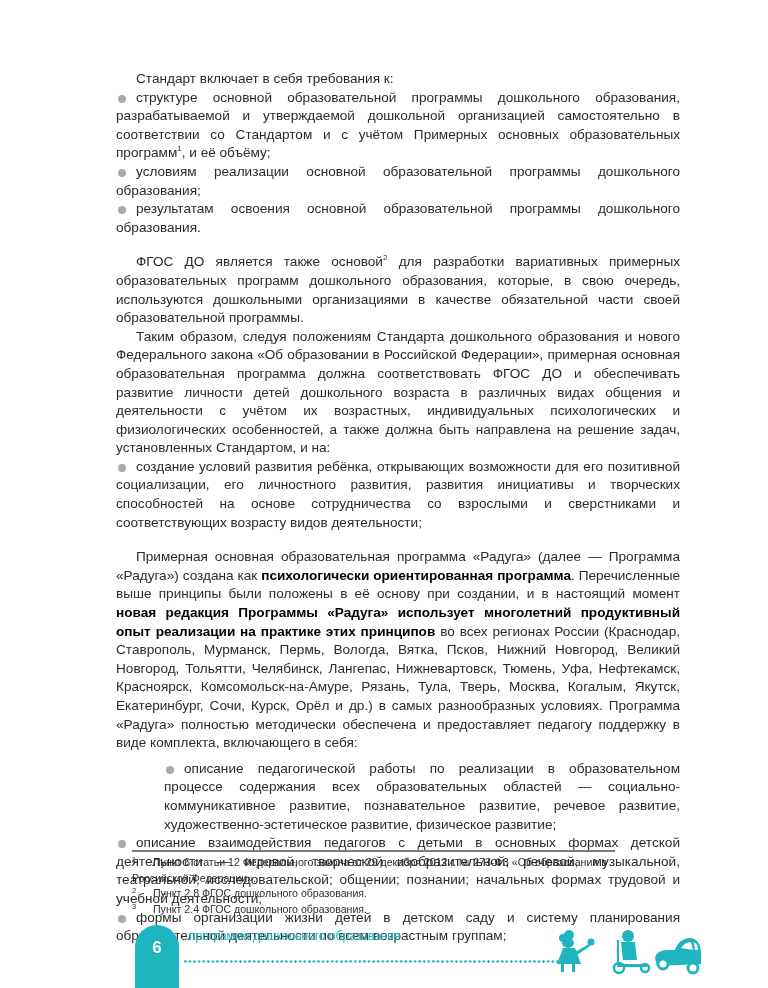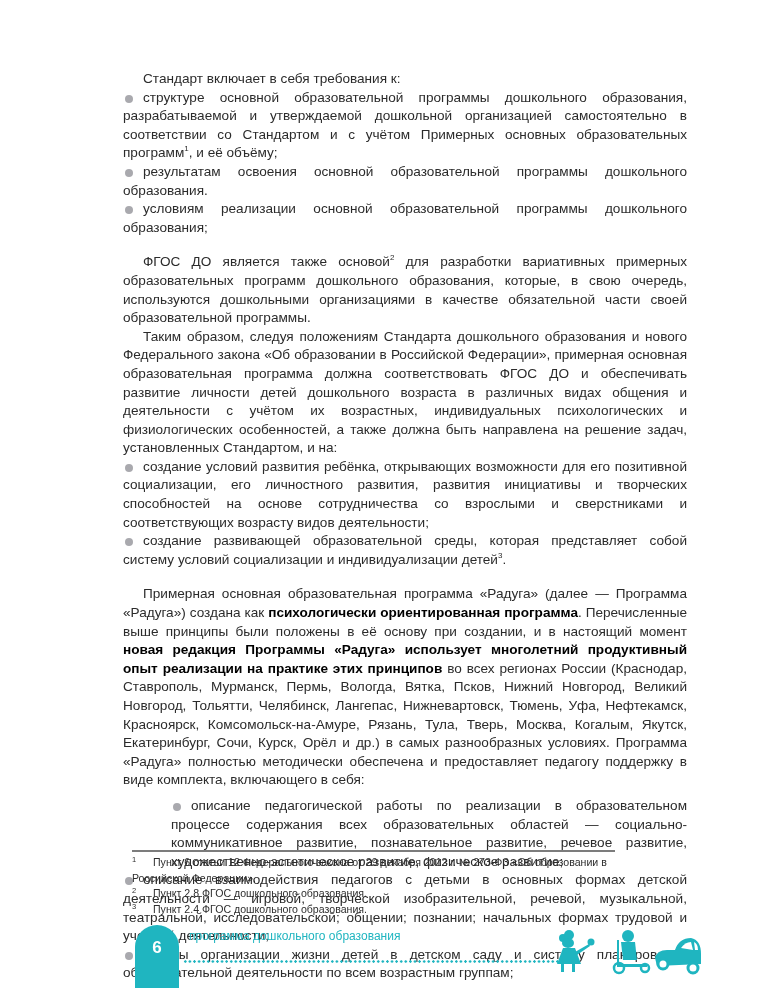--- a/index.html
+++ b/index.html
@@ -1,18 +1,18 @@
 <!DOCTYPE html>
 <html><head>
   <meta charset="utf-8">
   <style>
     html, body { margin:0; padding:0; }
     body { width:768px; height:988px; background:#ffffff; position:relative; overflow:hidden;
       font-family:"Liberation Sans", sans-serif; color:#2b2b2b; }
-    .page { position:absolute; left:123px; top:70px; width:564px; font-size:13.6px; line-height:18.6px; }
+    .page { position:absolute; left:116px; top:70px; width:564px; font-size:13.6px; line-height:18.6px; }
     .p { text-align:justify; margin:0; text-indent:20px; }
     .p.gap { margin-top:16px; }
     .li { position:relative; text-align:justify; margin:0; text-indent:20px; }
     .li .dot { position:absolute; left:2px; top:6px; width:8px; height:8px; border-radius:50%; background:#a9a9ae; text-indent:0; }
     .li.gap { margin-top:7px;margin-left:48px; }
     sup { font-size:8px; line-height:0; vertical-align:6px; }
     b { font-weight:bold; color:#000000; }
     .fn-rule { position:absolute; left:132px; top:850px; width:483px; height:2px; background:#7c7c7c; }
     .footnotes { position:absolute; left:132px; top:855px; width:480px; font-size:10.6px; line-height:15.5px; color:#2e2e2e; }
     .fn { margin:0; position:relative; padding-left:0; }
@@ -25,31 +25,30 @@
     .icons { position:absolute; left:555px; top:928px; width:150px; height:48px; }
   </style>
 </head>
 <body>
 
 <div class="page">
   <p class="p">Стандарт включает в себя требования к:</p>
 
   <div>
     <p class="li"><span class="dot"></span><span>структуре основной образовательной программы дошкольного образования, разрабатываемой и утверждаемой дошкольной организацией самостоятельно в соответствии со Стандартом и с учётом Примерных основных образовательных программ</span><sup>1</sup><span>, и её объёму;</span></p>
+    <p class="li"><span class="dot"></span><span>условиям реализации основной образовательной программы дошкольного образования;</span></p>
     <p class="li"><span class="dot"></span><span>результатам освоения основной образовательной программы дошкольного образования.</span></p>
-    <p class="li"><span class="dot"></span><span>условиям реализации основной образовательной программы дошкольного образования;</span></p>
   </div>
 
   <p class="p gap"><span>ФГОС ДО является также основой</span><sup>2</sup><span> для разработки вариативных примерных образовательных программ дошкольного образования, которые, в свою очередь, используются дошкольными организациями в качестве обязательной части своей образовательной программы.</span></p>
 
   <p class="p">Таким образом, следуя положениям Стандарта дошкольного образования и нового Федерального закона «Об образовании в Российской Федерации», примерная основная образовательная программа должна соответствовать ФГОС ДО и обеспечивать развитие личности детей дошкольного возраста в различных видах общения и деятельности с учётом их возрастных, индивидуальных психологических и физиологических особенностей, а также должна быть направлена на решение задач, установленных Стандартом, и на:</p>
 
   <div>
     <p class="li"><span class="dot"></span><span>создание условий развития ребёнка, открывающих возможности для его позитивной социализации, его личностного развития, развития инициативы и творческих способностей на основе сотрудничества со взрослыми и сверстниками и соответствующих возрасту видов деятельности;</span></p>
-    <p class="li"><span class="dot"></span><span>создание развивающей образовательной среды, которая представляет собой систему условий социализации и индивидуализации детей</span><sup>3</sup><span>.</span></p>
   </div>
 
   <p class="p gap"><span>Примерная основная образовательная программа «Радуга» (далее — Программа «Радуга») создана как </span><b>психологически ориентированная программа</b><span>. Перечисленные выше принципы были положены в её основу при создании, и в настоящий момент </span><b>новая редакция Программы «Радуга» использует многолетний продуктивный опыт реализации на практике этих принципов</b><span> во всех регионах России (Краснодар, Ставрополь, Мурманск, Пермь, Вологда, Вятка, Псков, Нижний Новгород, Великий Новгород, Тольятти, Челябинск, Лангепас, Нижневартовск, Тюмень, Уфа, Нефтекамск, Красноярск, Комсомольск-на-Амуре, Рязань, Тула, Тверь, Москва, Когалым, Якутск, Екатеринбург, Сочи, Курск, Орёл и др.) в самых разнообразных условиях. Программа «Радуга» полностью методически обеспечена и предоставляет педагогу поддержку в виде комплекта, включающего в себя:</span></p>
 
   <div>
     <p class="li gap"><span class="dot"></span><span>описание педагогической работы по реализации в образовательном процессе содержания всех образовательных областей — социально-коммуникативное развитие, познавательное развитие, речевое развитие, художественно-эстетическое развитие, физическое развитие;</span></p>
     <p class="li"><span class="dot"></span><span>описание взаимодействия педагогов с детьми в основных формах детской деятельности — игровой, творческой изобразительной, речевой, музыкальной, театральной, исследовательской; общении; познании; начальных формах трудовой и учебной деятельности;</span></p>
     <p class="li"><span class="dot"></span><span>формы организации жизни детей в детском саду и систему планирования образовательной деятельности по всем возрастным группам;</span></p>
   </div>
 </div>

